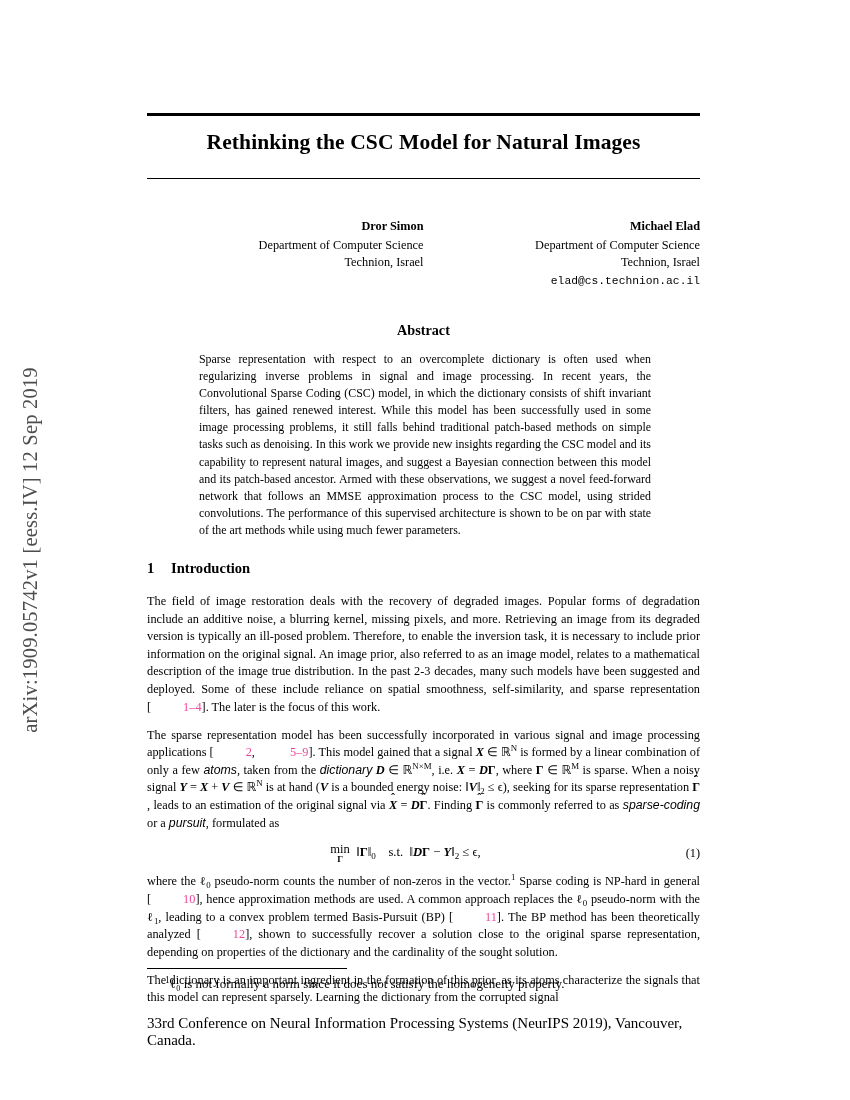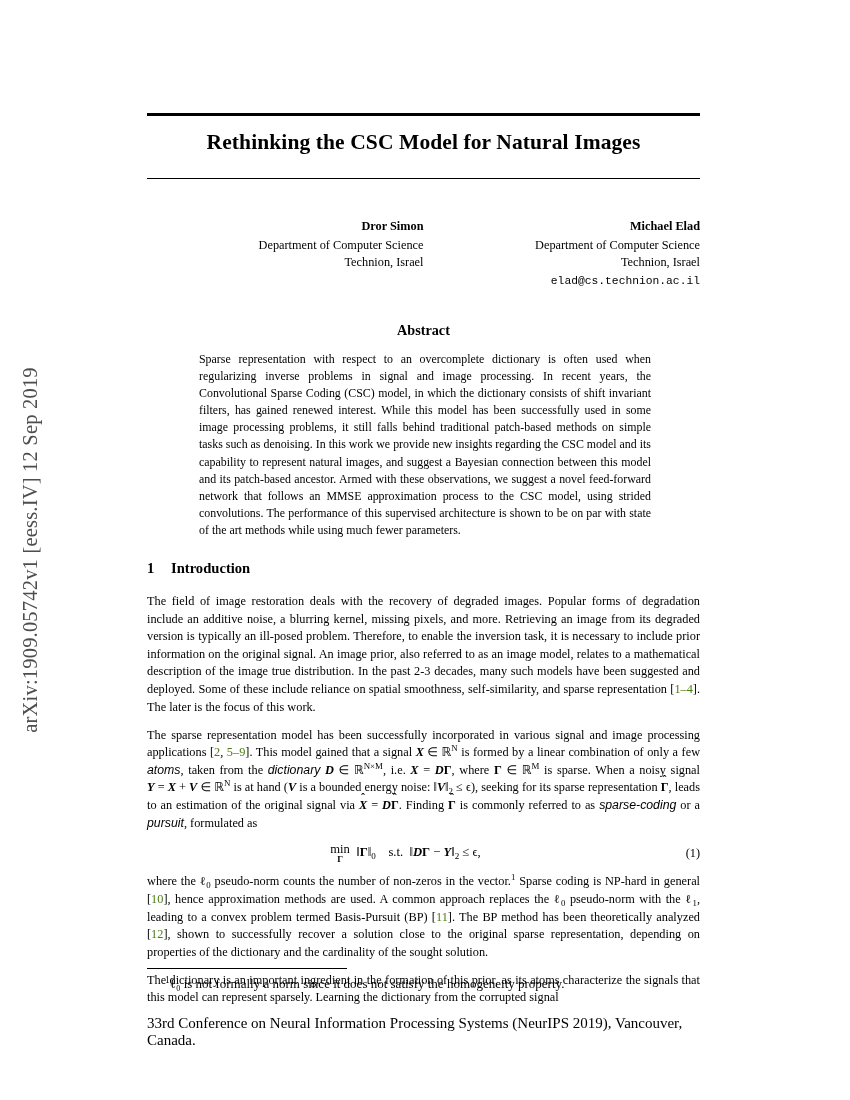--- a/index.html
+++ b/index.html
@@ -167,21 +167,21 @@
     font-size: 13px;
     line-height: 14px;
   }
   .conf-note {
     position: absolute;
     left: 0;
     top: 1015px;
     width: 553px;
     font-size: 15px;
   }
-  .cite { color: #4d7c0f; }
+  .cite { color: #ec4899; margin-left: 32px; }
   .mathit { font-family: Liberation Sans, sans-serif; font-style: italic; }
   .bm { font-weight: bold; font-style: italic; }
   .bmu { font-weight: bold; }
   sup { font-size: 0.72em; line-height: 0; }
   sub { font-size: 0.72em; line-height: 0; }
   .hat { position: relative; display: inline-block; }
   .hat > .hmark {
     position: absolute;
     top: -0.62em;
     left: 50%;

